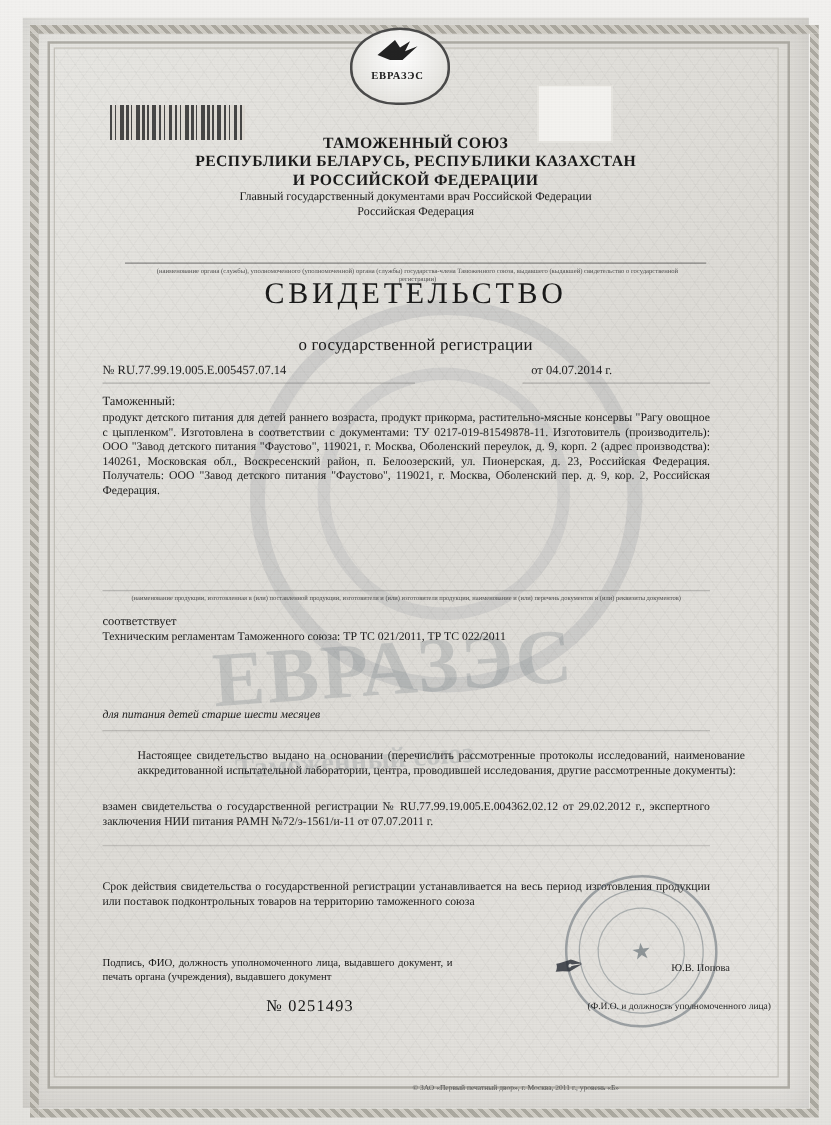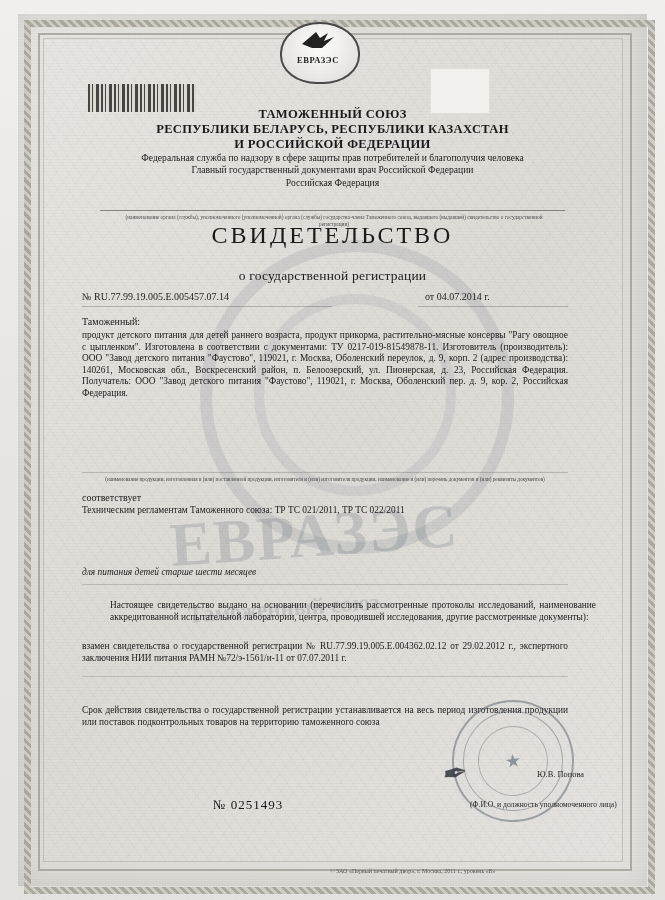--- a/index.html
+++ b/index.html
@@ -356,21 +356,20 @@
   <div class="barcode"></div>
   <div class="blank-box"></div>
 
   <div class="t title-cu">
     <div>ТАМОЖЕННЫЙ СОЮЗ</div>
     <div>РЕСПУБЛИКИ БЕЛАРУСЬ, РЕСПУБЛИКИ КАЗАХСТАН</div>
     <div>И РОССИЙСКОЙ ФЕДЕРАЦИИ</div>
   </div>
 
   <div class="t fed-line">
-    <div>Федеральная служба по надзору в сфере защиты прав потребителей и благополучия человека</div>
     <div>Главный государственный документами врач Российской Федерации</div>
     <div>Российская Федерация</div>
   </div>
 
   <div class="rule" style="left:100px; top:210px; width:465px;"></div>
   <div class="t small-note">(наименование органа (службы), уполномоченного (уполномоченной) органа (службы) государства-члена Таможенного союза, выдавшего (выдавшей) свидетельство о государственной регистрации)</div>
 
   <div class="t cert-word">СВИДЕТЕЛЬСТВО</div>
   <div class="t cert-sub">о государственной регистрации</div>
 
@@ -389,20 +388,21 @@
 
   <div class="para" style="left:82px; top:567px; width:486px;font-style:italic;">для питания детей старше шести месяцев</div>
   <div class="rule" style="left:82px; top:584px; width:486px; opacity:.4;"></div>
 
   <div class="para para-j" style="left:82px; top:600px; width:486px;margin-left:28px;">Настоящее свидетельство выдано на основании (перечислить рассмотренные протоколы исследований, наименование аккредитованной испытательной лаборатории, центра, проводившей исследования, другие рассмотренные документы):</div>
   <div class="para para-j" style="left:82px; top:641px; width:486px;">взамен свидетельства о государственной регистрации № RU.77.99.19.005.Е.004362.02.12 от 29.02.2012 г., экспертного заключения НИИ питания РАМН №72/э-1561/и-11 от 07.07.2011 г.</div>
   <div class="rule" style="left:82px; top:676px; width:486px; opacity:.35;"></div>
 
   <div class="para para-j" style="left:82px; top:705px; width:486px;">Срок действия свидетельства о государственной регистрации устанавливается на весь период изготовления продукции или поставок подконтрольных товаров на территорию таможенного союза</div>
 
+  <div class="para" style="left:82px; top:765px; width:280px; font-size:8.6px; line-height:10.5px;">Подпись, ФИО, должность уполномоченного лица, выдавшего документ, и печать органа (учреждения), выдавшего документ</div>
 
   <div class="stamp">
     <div class="st-in"></div>
     <div class="stamp-star">★</div>
   </div>
   <div class="signature">✒</div>
   <div class="sign-name">Ю.В. Попова</div>
   <div class="sign-fio">(Ф.И.О. и должность уполномоченного лица)</div>
 
   <div class="doc-number">№ 0251493</div>

